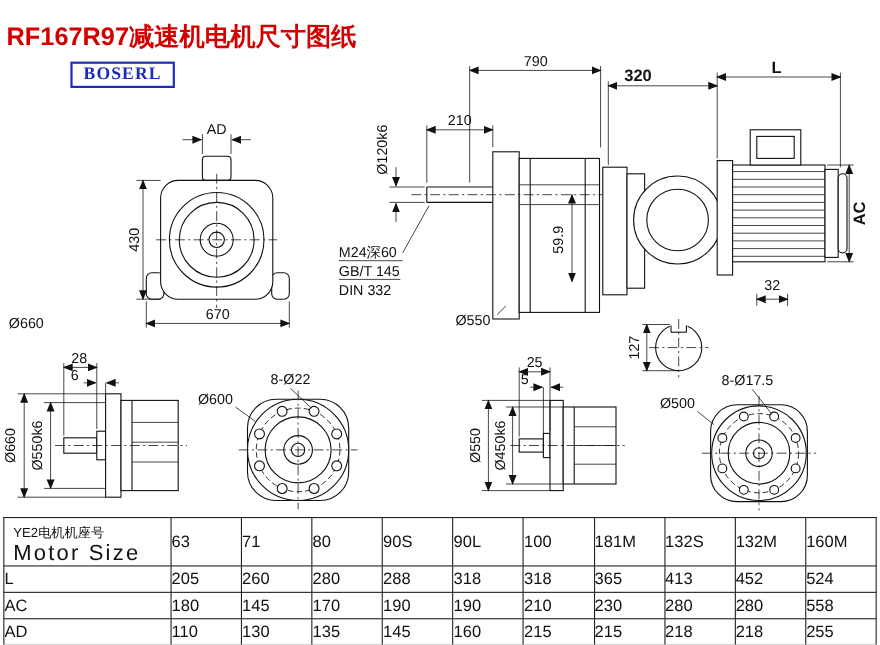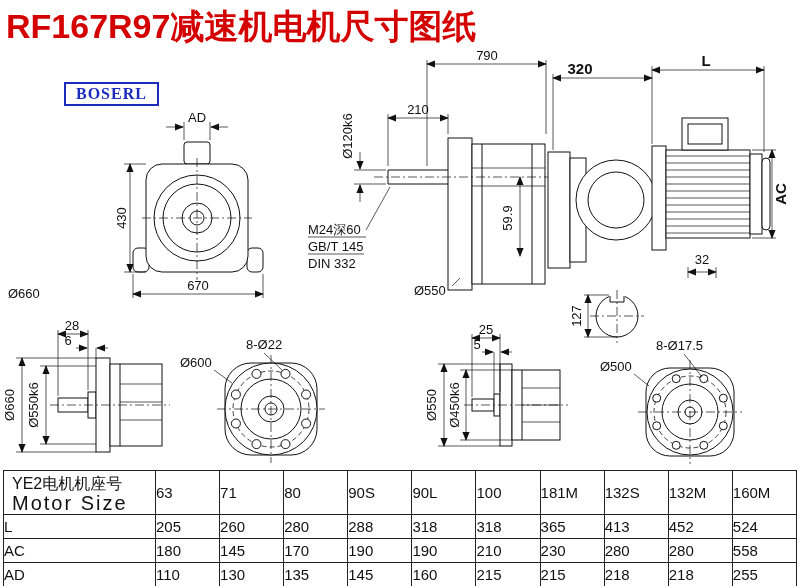--- a/index.html
+++ b/index.html
@@ -1,32 +1,32 @@
 <!DOCTYPE html>
 <html><head>
 <meta charset="utf-8">
 <style>
   html,body{margin:0;padding:0;background:#fff;}
   body{width:800px;height:586px;position:relative;overflow:hidden;font-family:"Liberation Sans",sans-serif;}
-  .page-title{position:absolute;left:6px;top:4px;font-size:34px;font-weight:bold;color:#d40000;white-space:nowrap;}
-  .brand-logo{position:absolute;left:64px;top:56px;border:2px solid #1b2bbd;color:#1b2bbd;font-weight:bold;font-size:16px;padding:1px 10px;font-family:"Liberation Serif",serif;letter-spacing:1px;margin-top:26px;}
+  .page-title{position:absolute;left:6px;top:18px;font-size:23px;font-weight:bold;color:#d40000;white-space:nowrap;}
+  .brand-logo{position:absolute;left:64px;top:56px;border:2px solid #1b2bbd;color:#1b2bbd;font-weight:bold;font-size:16px;padding:1px 10px;font-family:"Liberation Serif",serif;letter-spacing:1px;}
   svg.drawing{position:absolute;left:0;top:50px;}
   .s{stroke:#111;stroke-width:1;fill:none}
   .sf{stroke:#111;stroke-width:1;fill:#fff}
   .t{stroke:#111;stroke-width:.7;fill:none}
   .cl{stroke:#111;stroke-width:.7;fill:none;stroke-dasharray:9 3 2 3}
   .d2{stroke:#111;stroke-width:.8;fill:none;stroke-dasharray:5 3}
   svg text{font-family:"Liberation Sans",sans-serif;font-size:13px;fill:#111}
   svg text.b{font-weight:bold;font-size:15px}
   .dims-table{position:absolute;top:470px;left:3px;width:794px;border-collapse:collapse;table-layout:fixed;border:1.5px solid #222;}
   .dims-table th,.dims-table td{border:1px solid #222;text-align:left;font-weight:normal;font-size:15px;color:#111;padding:0;}
   .dims-table tr{height:24px;}
   .dims-table tr.hrow{height:44px;}
   .hcell{text-align:left !important;padding-left:8px !important;}
-  .hdr-cn{font-size:16px;line-height:20px;}
+  .hdr-cn{font-size:12px;line-height:20px;}
   .hdr-en{font-size:20px;letter-spacing:2px;line-height:18px;}
 </style>
 </head>
 <body>
 
 <div class="page-title">RF167R97减速机电机尺寸图纸</div>
 <div class="brand-logo">BOSERL</div>
 
 <svg class="drawing" width="800" height="420" viewBox="0 0 800 420">
   <defs>

